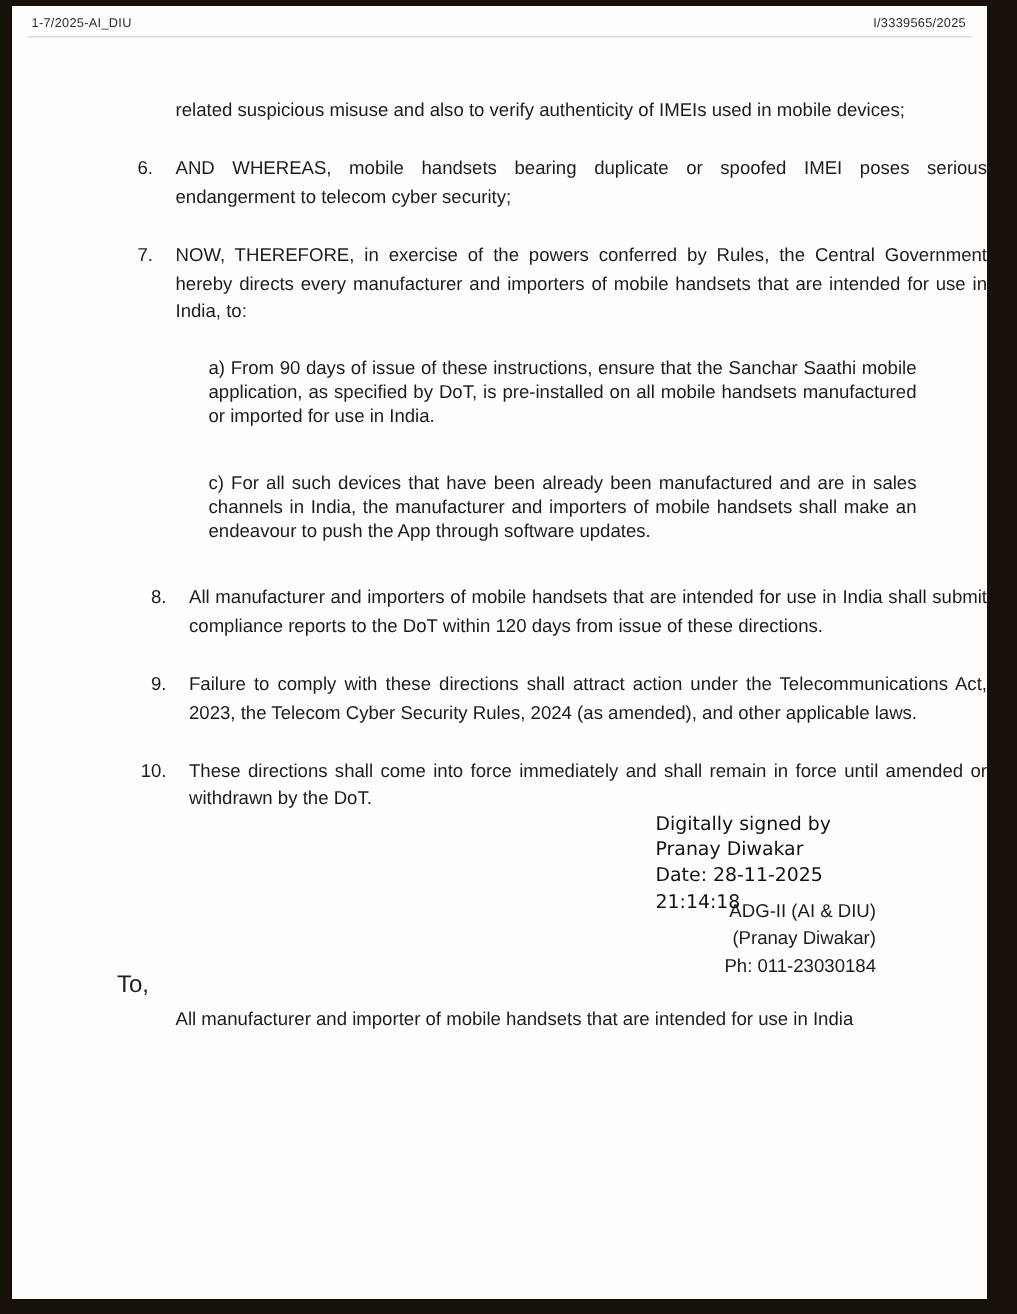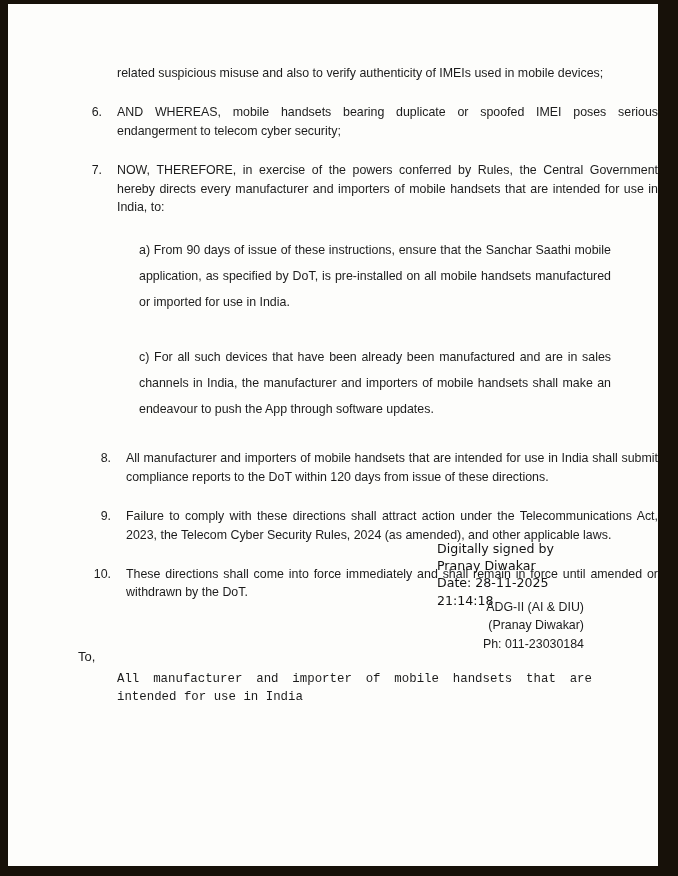--- a/index.html
+++ b/index.html
@@ -92,21 +92,21 @@
   }
   .para.cont { padding-left: 109px; }
 
   
   .subpara {
     position: relative;
     margin: 0 0 13px 0;
     padding-left: 131px;
     padding-right: 47px;
     font-size: 12.4px;
-    line-height: 26px;
+    line-height: 16px;
     color: #1c1c1c;
     text-align: justify;
   }
 
   
   .para.wide { padding-left: 118px; }
   .para.wide .marker { width: 103px; }
 
   .spacer-8  { height: 8px; }
   .spacer-14 { height: 14px; }
@@ -146,43 +146,47 @@
   #addressee {
     position: absolute;
     left: 0;
     top: 644px;
     width: 650px;
   }
   #to-label {
     position: absolute;
     left: 70px;
     top: 0;
-    font-size: 13px;
+    font-size: 16px;
     line-height: 18.4px;
     color: #1c1c1c;
   }
   #addressee-text {
     position: absolute;
     left: 109px;
     top: 22px;
     width: 475px;
     font-size: 12.4px;
     line-height: 18.4px;
     color: #1c1c1c;
     text-align: justify;
-    font-family: Liberation Mono, monospace;
   }
 </style>
 </head>
 <body>
 
 <div id="scan-backdrop"></div>
 
 <div id="paper">
 
+  <div id="doc-header">
+    <span id="hdr-left" class="hdr-text">1-7/2025-AI_DIU</span>
+    <span id="hdr-right" class="hdr-text">I/3339565/2025</span>
+    <div class="rule"></div>
+  </div>
 
   <div id="doc-body">
 
     <p class="para cont">
       <span>related suspicious misuse and also to verify authenticity of IMEIs used in mobile devices;</span>
     </p>
 
     <div class="spacer-8"></div>
 
     <p class="para">

